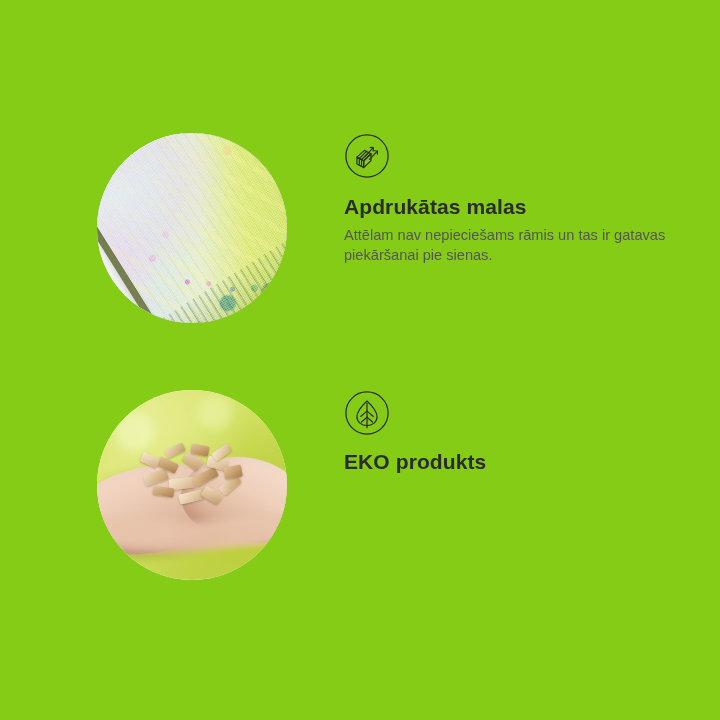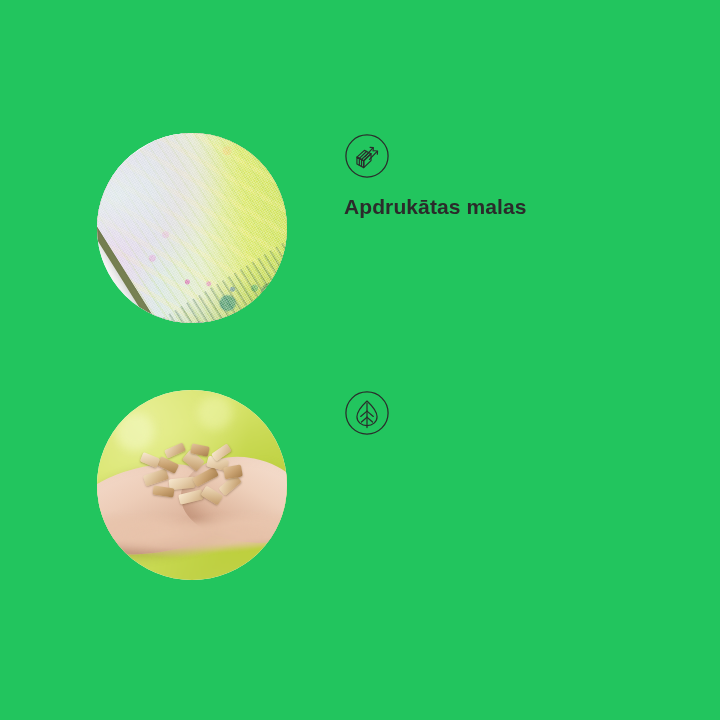--- a/index.html
+++ b/index.html
@@ -10,21 +10,21 @@
     width: 720px;
     height: 720px;
     background: #f1f1f1;
     font-family: "Liberation Sans", "DejaVu Sans", sans-serif;
     overflow: hidden;
     position: relative;
   }
   .page {
     position: absolute;
     inset: 0;
-    background: #22c55e;
+    background: #84cc16;
   }
 
   
   .feature {
     position: absolute;
     left: 0;
     width: 720px;
   }
   #feature-0 { top: 133px; height: 200px; }
   #feature-1 { top: 390px; height: 200px; }
@@ -291,20 +291,21 @@
           <path d="M18.3 27.7 L25.8 20.5"></path>
         </g>
         <g fill="none" stroke="#2b2b2b" stroke-width="1.25" stroke-linecap="round" stroke-linejoin="round">
           <path d="M22.0 24.6 L30.2 15.6"></path>
           <path d="M27.2 15.0 L30.6 15.2 L30.4 18.7"></path>
           <path d="M26.6 27.6 L34.6 19.2"></path>
           <path d="M31.6 18.5 L35.0 18.8 L34.8 22.2"></path>
         </g>
       </svg>
       <h2 class="feature-title">Apdrukātas malas</h2>
+      <p class="feature-body">Attēlam nav nepieciešams rāmis un tas ir gatavas piekāršanai pie sienas.</p>
     </div>
   </section>
 
   <section class="feature" id="feature-1">
 
     <div class="photo">
       <div class="eco-scene">
         <div class="eco-bg"></div>
         <div class="eco-bg-blobs"></div>
         <div class="hand hand-left"></div>
@@ -335,16 +336,17 @@
         <circle cx="24" cy="24" r="22" fill="none" stroke="#2b2b2b" stroke-width="1.3"></circle>
         <g fill="none" stroke="#2b2b2b" stroke-width="1.25" stroke-linecap="round" stroke-linejoin="round">
           <path d="M24 11.5 C31.5 18.5 34.5 23.5 34.5 28 C34.5 33.3 29.8 37.2 24 37.2 C18.2 37.2 13.5 33.3 13.5 28 C13.5 23.5 16.5 18.5 24 11.5 Z"></path>
           <path d="M24 13.6 L24 39.2"></path>
           <path d="M24 22.0 L17.4 27.6"></path>
           <path d="M24 22.0 L30.6 27.6"></path>
           <path d="M24 28.4 L18.2 33.4"></path>
           <path d="M24 28.4 L29.8 33.4"></path>
         </g>
       </svg>
+      <h2 class="feature-title">EKO produkts</h2>
     </div>
   </section>
 
 </div>
 
 </body></html>

